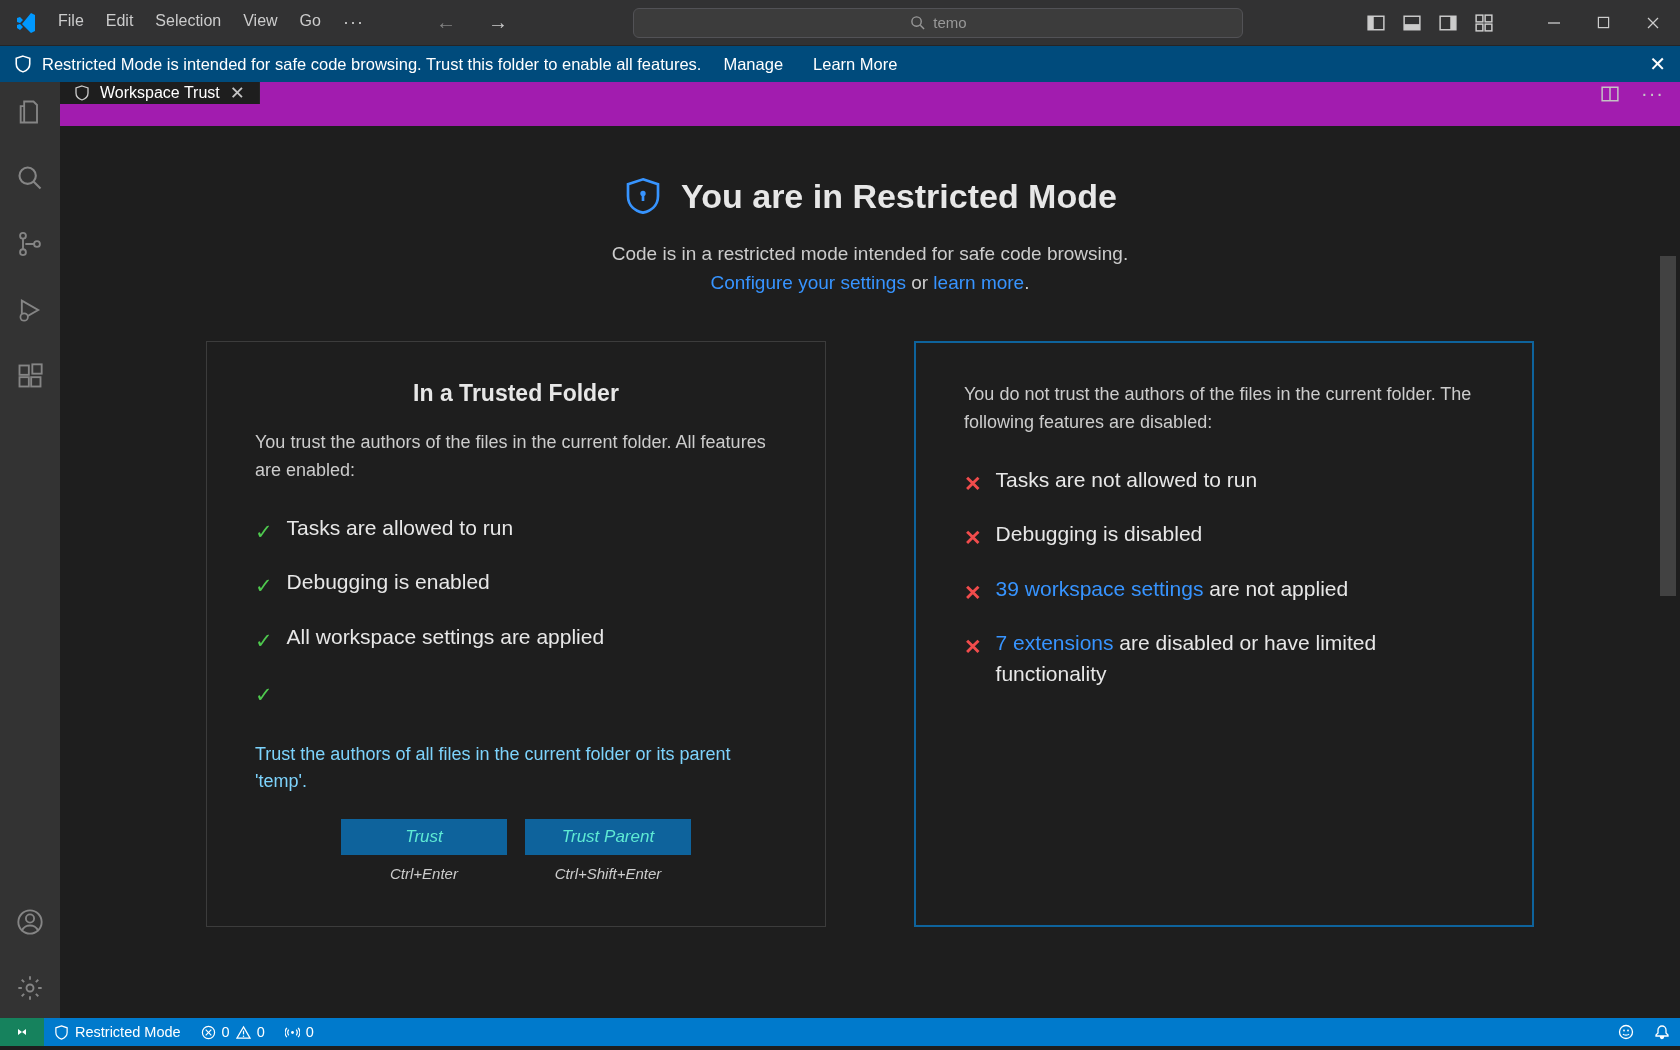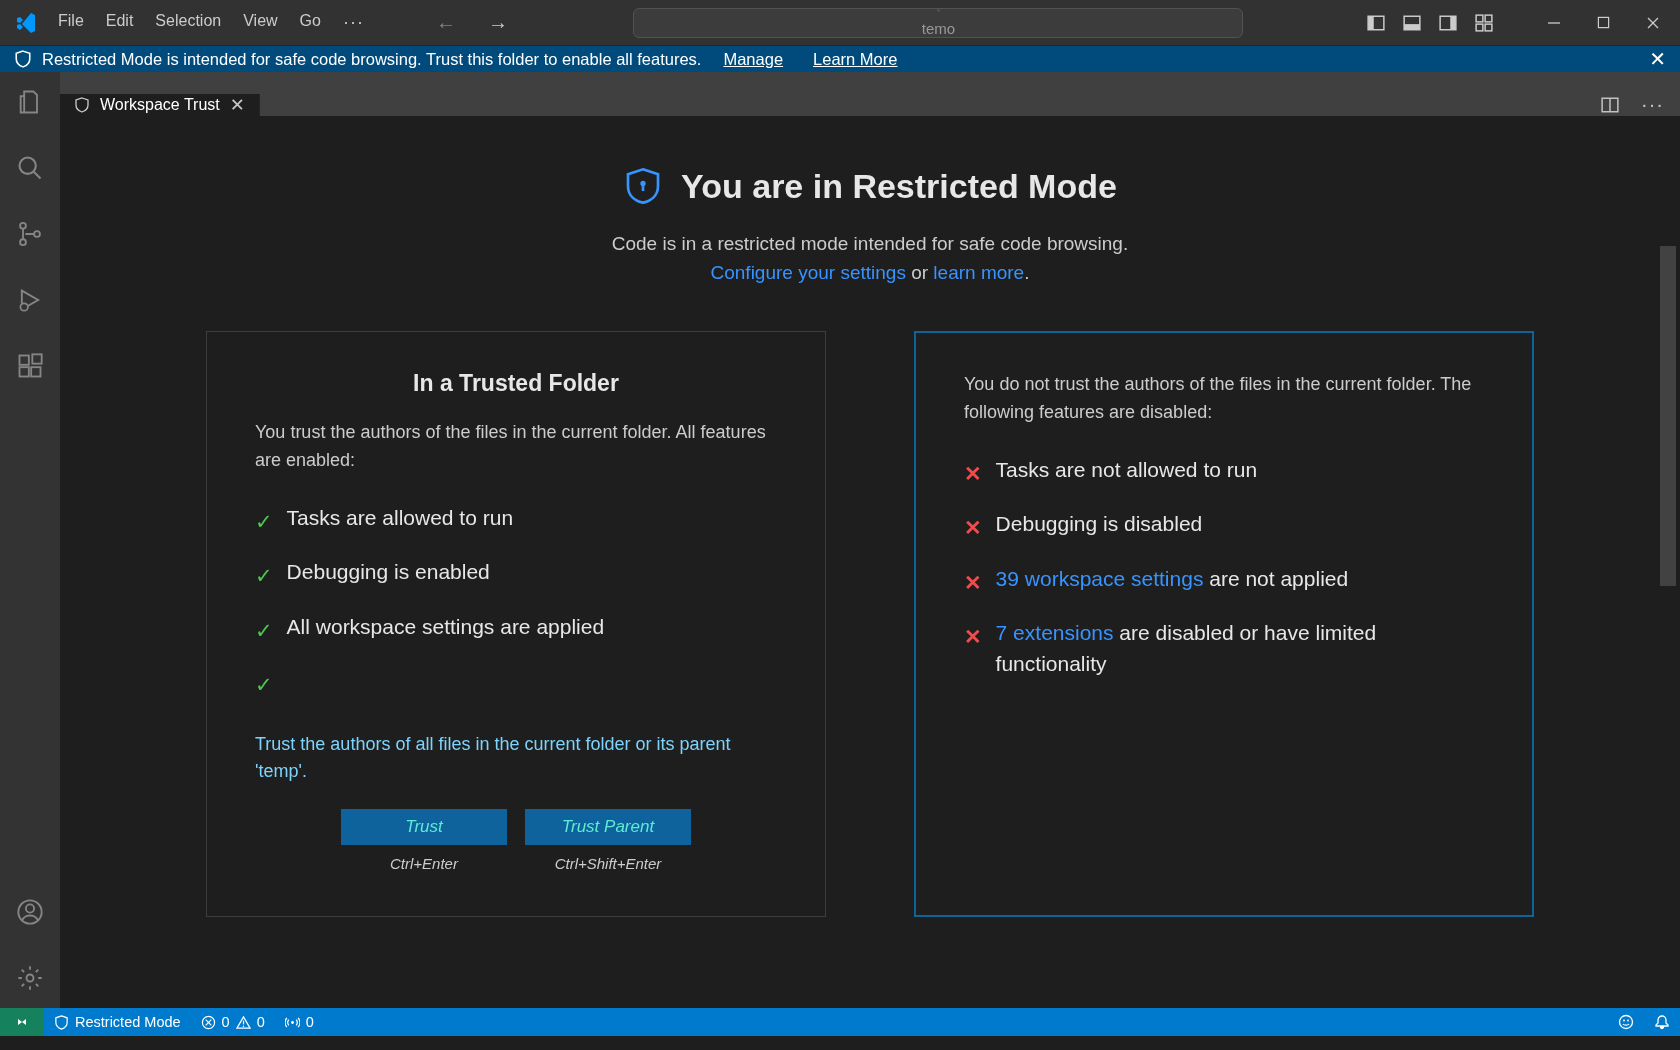--- a/index.html
+++ b/index.html
@@ -45,39 +45,38 @@
   width: 610px; height: 30px;
   background: #3c3c3c;
   border: 1px solid #525256;
   border-radius: 6px;
   display: flex;
   align-items: center;
   justify-content: center;
   gap: 8px;
   color: #999;
   font-size: 15px;
-  flex-direction: column;
 }
 .window-controls { display: flex; gap: 28px; margin-right: 8px; color:#cccccc; }
 .window-btn { cursor: pointer; font-size: 18px; padding:2px 4px; }
 .layout-controls { display:flex; gap:18px; margin-right: 50px; color:#cccccc; }
 .layout-btn { cursor:pointer; }
 
 .notification-bar {
-  height: 26px;
+  height: 36px;
   background: #004b7c;
   display: flex;
   align-items: center;
   padding: 0 14px;
   color: #ffffff;
   font-size: 16.5px;
   gap: 10px;
 }
 .notification-bar .msg { margin-right: 12px; }
-.notification-bar a { color: #ffffff; text-decoration: underline; cursor: pointer; margin-right: 20px; }
+.notification-bar a { color: #ffffff; cursor: pointer; margin-right: 20px; }
 .notification-close { margin-left: auto; font-size: 20px; cursor: pointer; }
 
 .main-area {
   display: flex;
   height: calc(100% - 46px - 40px - 28px);
 }
 .activity-bar {
   width: 60px;
   background: #333333;
   display: flex;
@@ -96,23 +95,23 @@
 
 .editor-area {
   flex: 1;
   background: #1e1e1e;
   display: flex;
   flex-direction: column;
   position: relative;
 }
 .tab-bar {
   height: 44px;
-  background: #404040;
-  display: flex;
-  align-items: flex-end;
+  background: #a21caf;
+  display: flex;
+  align-items: flex-start;
   gap: 44px;
 }
 .tab {
   background: #1e1e1e;
   display: flex;
   align-items: center;
   padding: 0 14px;
   gap: 10px;
   color: #ffffff;
   font-size: 16px;

